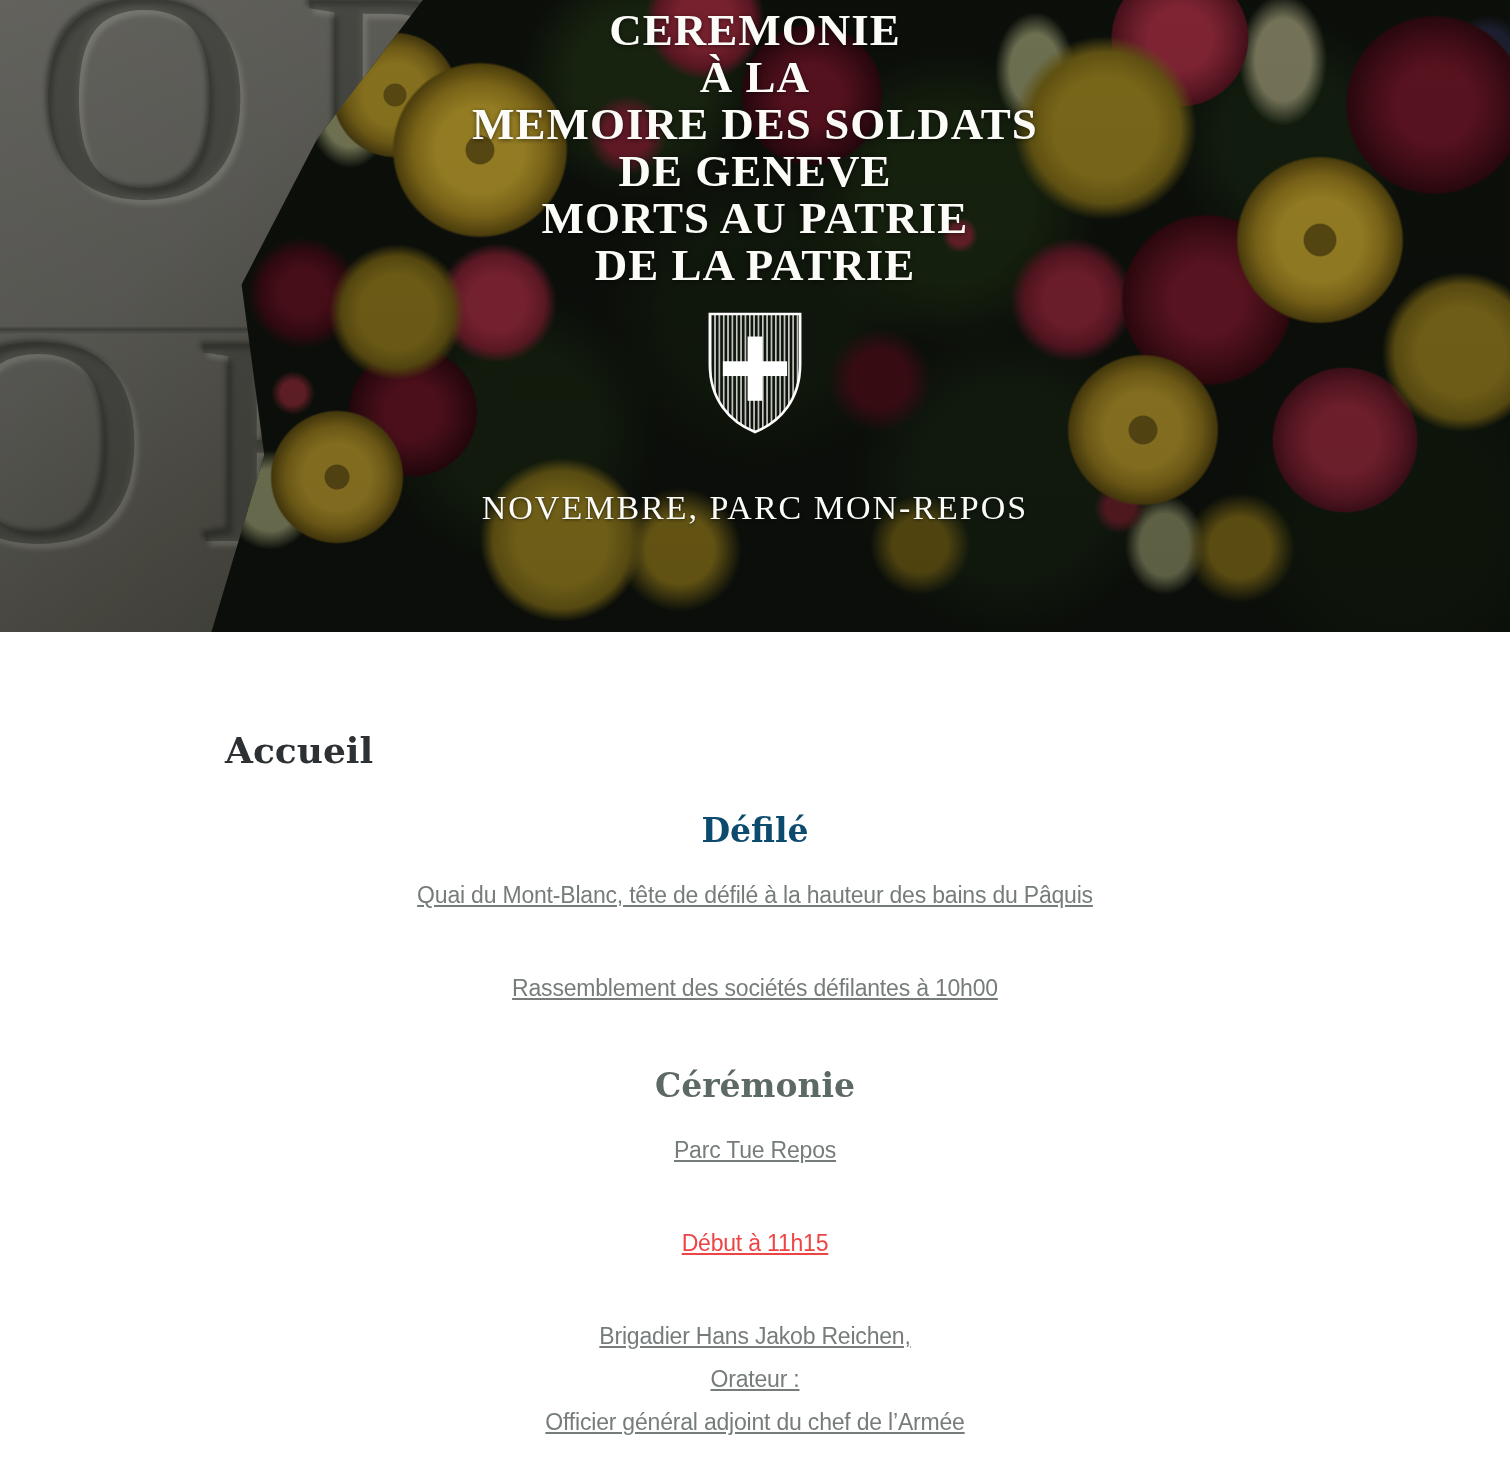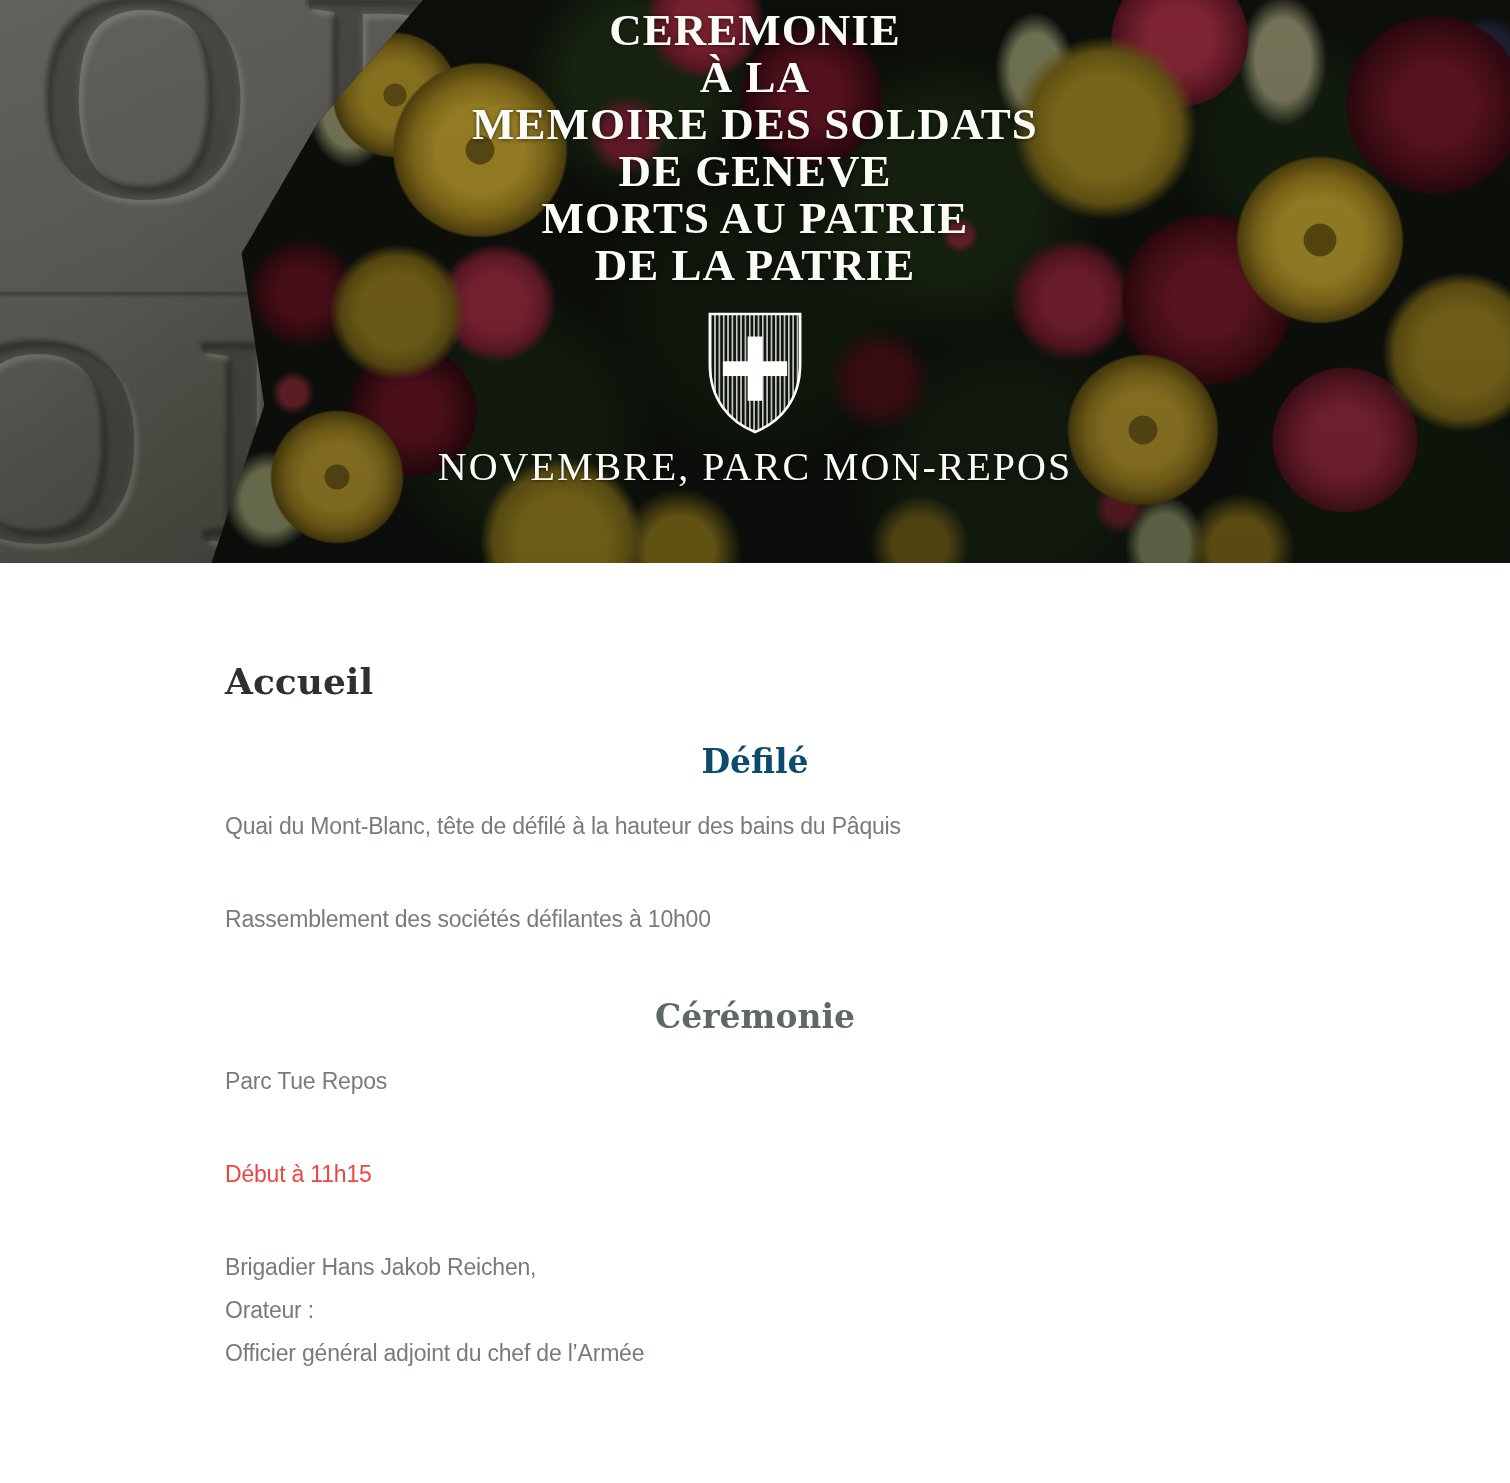--- a/index.html
+++ b/index.html
@@ -7,21 +7,21 @@
     width: 1510px;
     background: #ffffff;
     font-family: "Liberation Sans", sans-serif;
   }
   body { height: 1483px; overflow: hidden; }
 
   
   .hero {
     position: relative;
     width: 100%;
-    height: 563px;
+    height: 632px;
     overflow: hidden;
     background: #15803d;
   }
   .stone {
     position: absolute;
     left: 0; top: 0;
     width: 36%;
     height: 100%;
     background:
       linear-gradient(180deg, rgba(120,130,125,0) 51.6%, rgba(52,56,52,0.55) 52.1%, rgba(120,130,125,0) 52.9%),
@@ -119,21 +119,22 @@
   .hero-title { padding-top: 7px; }
   .hero-title div {
     font-size: 45px;
     line-height: 47px;
     font-weight: 600;
     letter-spacing: 1px;
     text-shadow: 0 1px 4px rgba(0,0,0,0.55);
   }
   .hero-shield { margin-top: 18px; }
   .hero-subtitle {
-    font-size: 40px;
+    margin-top: 46px;
+    font-size: 34px;
     letter-spacing: 2px;
     font-weight: 400;
     text-shadow: 0 1px 3px rgba(0,0,0,0.55);
   }
 
   
   .main {
     width: 1060px;
     margin: 0 auto;
     padding-top: 97px;
@@ -158,21 +159,22 @@
     font-size: 33px;
     text-align: center;
   }
   .section-heading.first { margin-top: 40px; }
   .section-heading.second { margin-top: 56px; }
   .body-p {
     margin-top: 50px;
     font-size: 23px;
     letter-spacing: -0.2px;
     line-height: 43px;
-    text-align: left;
+    text-align: center;
+    text-decoration: underline;
   }
   .body-p.tight { margin-top: 24px; }
 </style>
 </head>
 <body>
 
 <div class="hero">
   <div class="stone">
     <div class="stone-letters top">OR</div>
     <div class="stone-letters bottom">OF</div>

